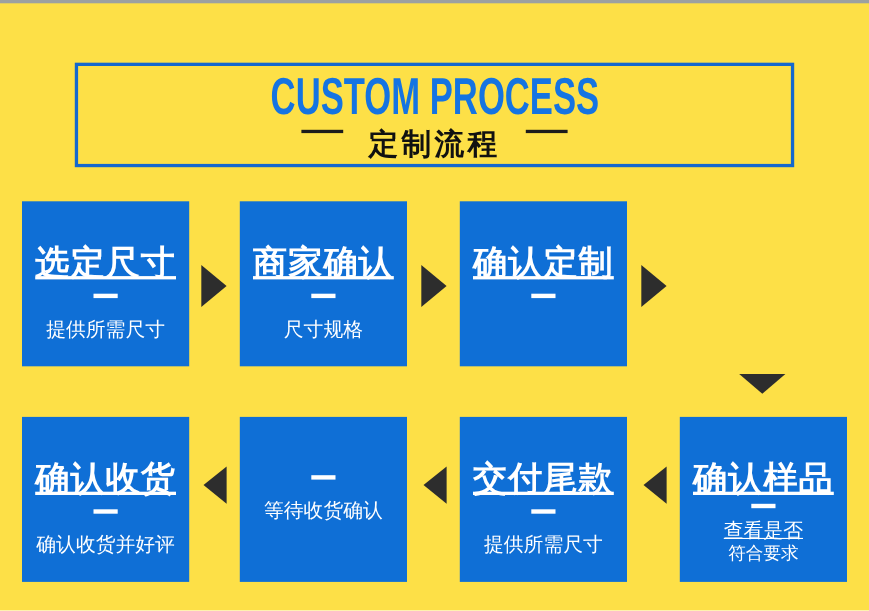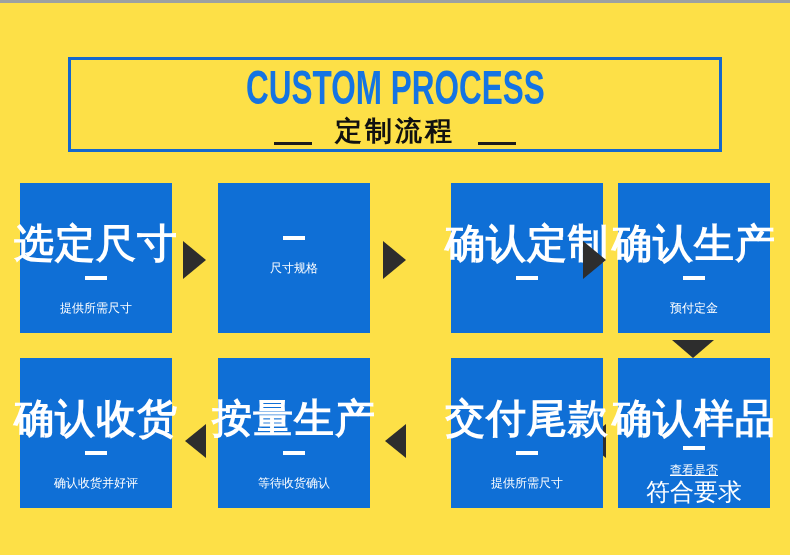--- a/index.html
+++ b/index.html
@@ -34,21 +34,21 @@
     font-weight: bold;
     color: #1574e2;
     line-height: 1;
     white-space: nowrap;
     letter-spacing: 0px;
     transform: scaleX(0.70) scaleY(1.05);
     transform-origin: center;
   }
   .title-zh-row {
     display: flex;
-    align-items: flex-end;
+    align-items: flex-start;
     margin-top: 8px;
     gap: 10px;
   }
   .dash-line {
     width: 38px; height: 3px;
     background: #1c1c1c;
   }
   .title-zh {
     font-size: 27px;
     font-weight: 600;
@@ -64,47 +64,48 @@
     width: 152px; height: 150px;
     background: #0f6fd6;
     color: #ffffff;
     box-sizing: border-box;
     display: flex;
     flex-direction: column;
     align-items: center;
     padding-top: 40px;
   }
   .step-title {
-    font-size: 40px;
+    font-size: 31px;
     font-weight: bold;
     letter-spacing: 1px;
     line-height: 1;
     white-space: nowrap;
+    text-decoration: underline;
   }
   .step-dash {
     width: 22px; height: 4px;
     background: #ffffff;
     margin-top: 13px;
   }
   .step-sub {
-    font-size: 12px;
+    font-size: 18px;
     margin-top: 17px;
     line-height: 22px;
     white-space: nowrap;
   }
   .box--twoline .step-dash { margin-top: 8px; }
   .box--twoline .step-sub { margin-top: 9px; text-decoration: underline; }
-  .box--twoline .step-sub2 { margin-top: 0; font-size: 24px; line-height: 22px; white-space: nowrap; }
+  .box--twoline .step-sub2 { margin-top: 0; font-size: 16px; line-height: 22px; white-space: nowrap; }
 
   
   .r1 { top: 183px; }
-  .r2 { top: 358px; }
+  .r2 { top: 379px; }
   .c1 { left: 20px; }
   .c2 { left: 218px; }
-  .c3 { left: 418px; margin-left: 33px; }
+  .c3 { left: 418px; }
   .c4 { left: 618px; }
 
   
   .arrow-right {
     position: absolute;
     width: 0; height: 0;
     border-top: 19px solid transparent;
     border-bottom: 19px solid transparent;
     border-left: 23px solid #2d2d2d;
     top: 241px;
@@ -150,38 +151,34 @@
 
   <div class="step-box r1 c1">
     <div class="step-title">选定尺寸</div>
     <div class="step-dash"></div>
     <div class="step-sub">提供所需尺寸</div>
   </div>
 
   <div class="arrow-right ar1"></div>
 
   <div class="step-box r1 c2">
+    <div class="step-title">商家确认</div>
     <div class="step-dash"></div>
     <div class="step-sub">尺寸规格</div>
   </div>
 
   <div class="arrow-right ar2"></div>
 
   <div class="step-box r1 c3">
     <div class="step-title">确认定制</div>
     <div class="step-dash"></div>
   </div>
 
   <div class="arrow-right ar3"></div>
 
-  <div class="step-box r1 c4">
-    <div class="step-title">确认生产</div>
-    <div class="step-dash"></div>
-    <div class="step-sub">预付定金</div>
-  </div>
 
   <div class="arrow-down"></div>
 
   <div class="step-box box--twoline r2 c4">
     <div class="step-title">确认样品</div>
     <div class="step-dash"></div>
     <div class="step-sub">查看是否</div>
     <div class="step-sub2">符合要求</div>
   </div>
 
@@ -189,21 +186,20 @@
 
   <div class="step-box r2 c3">
     <div class="step-title">交付尾款</div>
     <div class="step-dash"></div>
     <div class="step-sub">提供所需尺寸</div>
   </div>
 
   <div class="arrow-left al2"></div>
 
   <div class="step-box r2 c2">
-    <div class="step-title">按量生产</div>
     <div class="step-dash"></div>
     <div class="step-sub">等待收货确认</div>
   </div>
 
   <div class="arrow-left al1"></div>
 
   <div class="step-box r2 c1">
     <div class="step-title">确认收货</div>
     <div class="step-dash"></div>
     <div class="step-sub">确认收货并好评</div>

